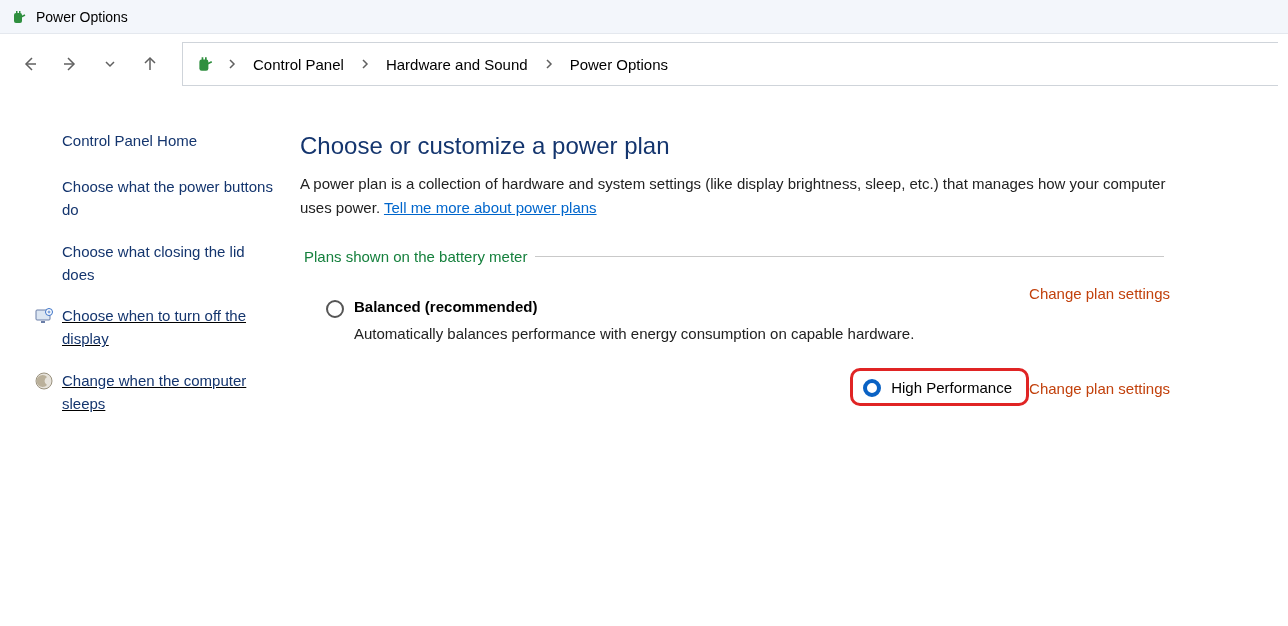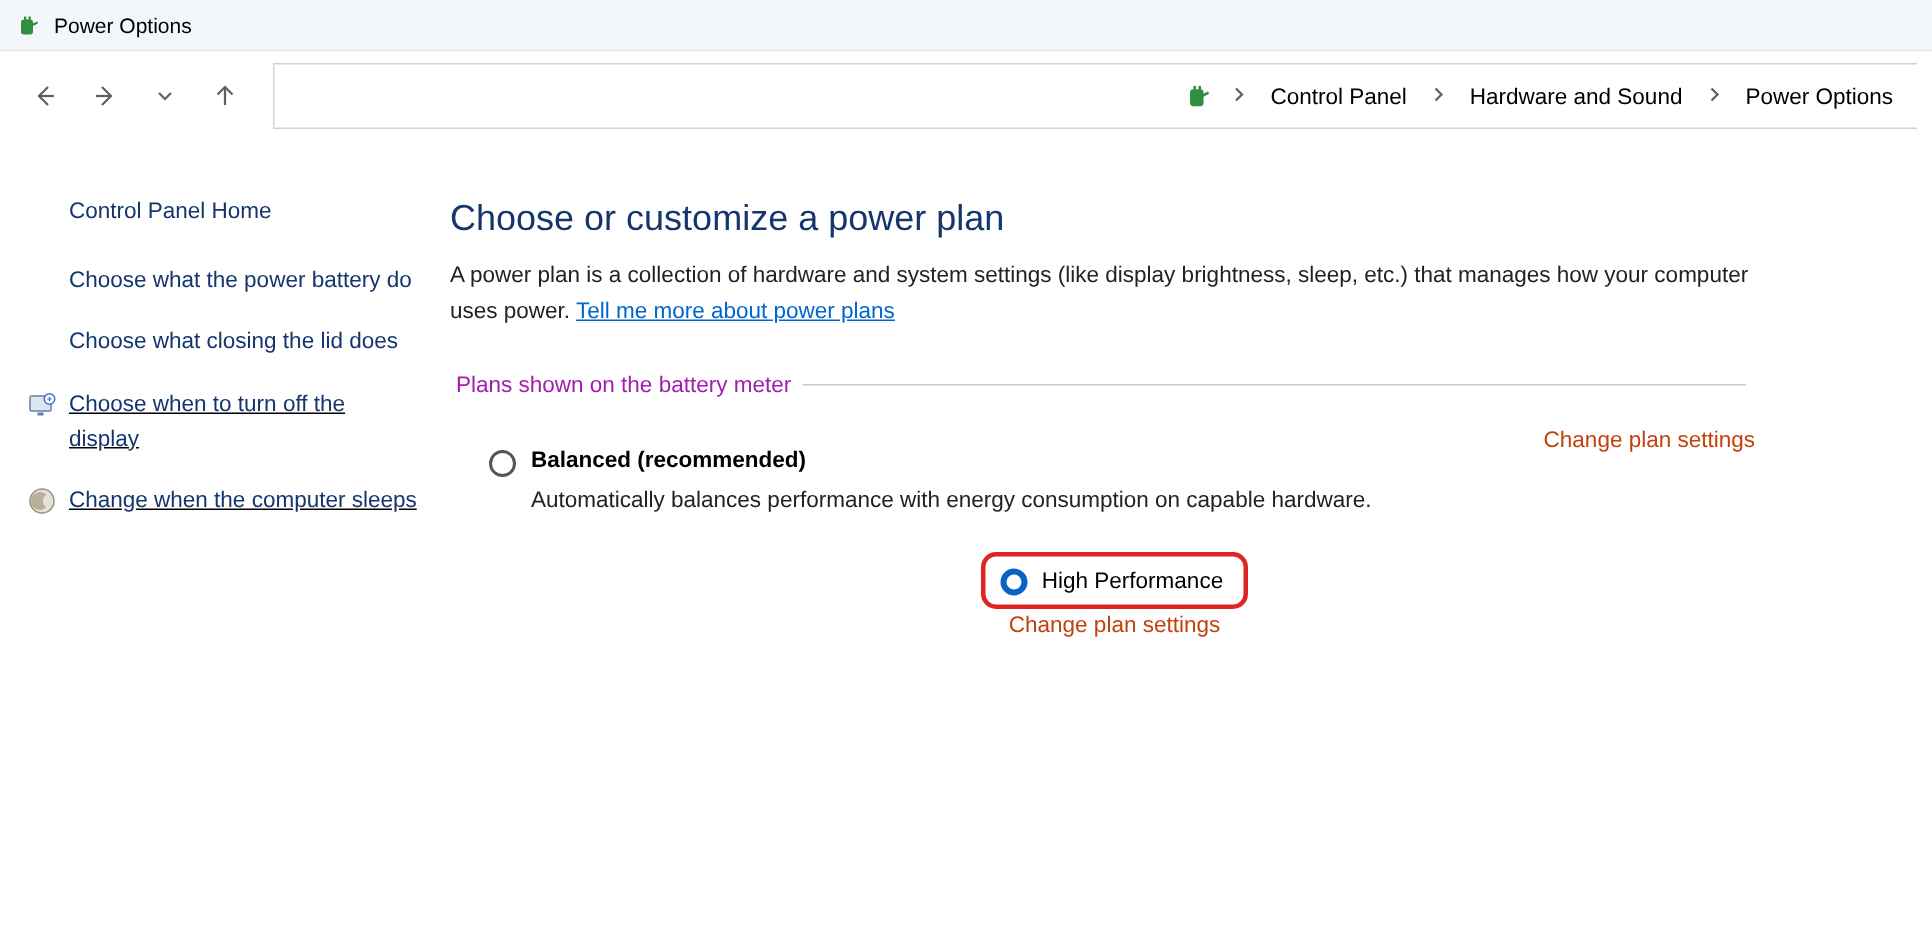--- a/index.html
+++ b/index.html
@@ -48,21 +48,20 @@
   .address-bar {
     flex: 1;
     margin-left: 12px;
     height: 44px;
     border: 1px solid #cfd4da;
     border-right: none;
     display: flex;
     align-items: center;
     padding: 0 10px;
     gap: 6px;
-    justify-content: flex-end;
   }
   .addr-icon-slot {
     width: 24px; height: 24px;
     display: inline-flex;
     align-items: center;
     justify-content: center;
   }
   .breadcrumb-sep {
     color: #606060;
     padding: 0 4px;
@@ -70,21 +69,21 @@
   .breadcrumb-item {
     padding: 4px 6px;
     cursor: default;
   }
   .content {
     display: flex;
     padding-top: 38px;
   }
   .sidebar {
     width: 300px;
-    padding-left: 46px;
+    padding-left: 62px;
     padding-right: 20px;
   }
   .sidebar-home {
     color: #14356e;
     margin-bottom: 26px;
     display: block;
   }
   .sidebar-link {
     color: #14356e;
     display: block;
@@ -127,21 +126,21 @@
     line-height: 1.6;
     max-width: 870px;
   }
   .page-desc a {
     color: #0066cc;
     text-decoration: underline;
   }
   .fieldset-label {
     margin-top: 28px;
     font-size: 15px;
-    color: #a21caf;
+    color: #15803d;
     position: relative;
     padding: 0 6px 0 4px;
     display: flex;
     align-items: center;
     gap: 8px;
     max-width: 870px;
     justify-content: center;
   }
   .fieldset-label .line {
     flex: 1;
@@ -190,25 +189,24 @@
     border: 3px solid #e02424;
     border-radius: 10px;
     padding: 6px 14px 6px 10px;
     display: inline-flex;
     align-items: center;
     gap: 10px;
   }
   .highlight-row {
     display: flex;
     align-items: center;
-    justify-content: center;
+    justify-content: flex-end;
     margin-top: 26px;
     padding-left: 16px;
     max-width: 870px;
-    flex-direction: column;
   }
 </style>
 </head>
 <body>
 
 <div class="titlebar">
   <span class="titlebar-icon">
     <svg width="16" height="16" viewBox="0 0 16 16">
         <rect x="3" y="4" width="8" height="10" rx="2" fill="#2f8f3f"></rect>
         <rect x="5" y="2" width="1.5" height="3" fill="#2f8f3f"></rect>
@@ -272,21 +270,21 @@
     </span>
     <span class="breadcrumb-item">Power Options</span>
   </div>
 </div>
 
 <div class="content">
 
   <div class="sidebar">
     <span class="sidebar-home">Control Panel Home</span>
 
-    <span class="sidebar-link">Choose what the power battery do</span>
+    <span class="sidebar-link">Choose what the power buttons do</span>
     <span class="sidebar-link">Choose what closing the lid does</span>
 
     <div class="sidebar-item">
       <span class="icon">
         <svg width="20" height="20" viewBox="0 0 20 20">
             <rect x="2" y="4" width="14" height="10" rx="1" fill="#dce6f2" stroke="#6a7ea8"></rect>
             <rect x="7" y="15" width="4" height="2" fill="#6a7ea8"></rect>
             <circle cx="15" cy="6" r="3.5" fill="#fff" stroke="#3a72c8"></circle>
             <path d="M15 4.5 V7.5 M13.5 6 H16.5" stroke="#3a72c8" stroke-width="0.8"></path>
           </svg>

